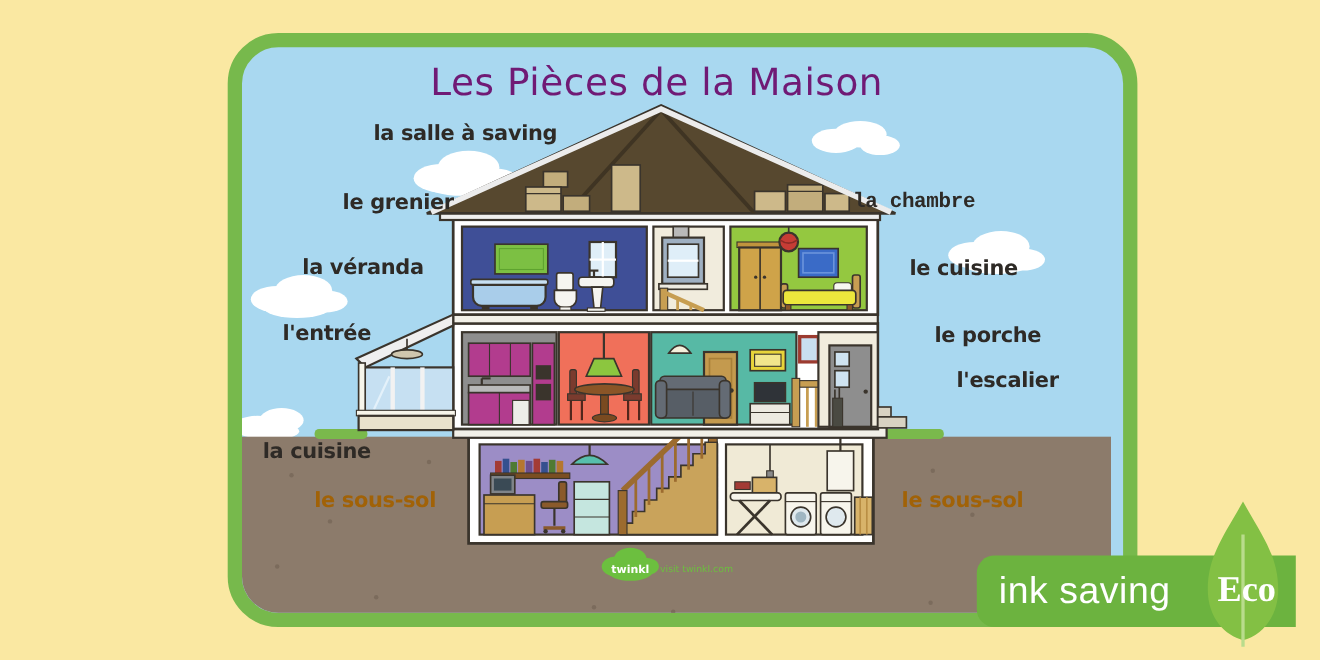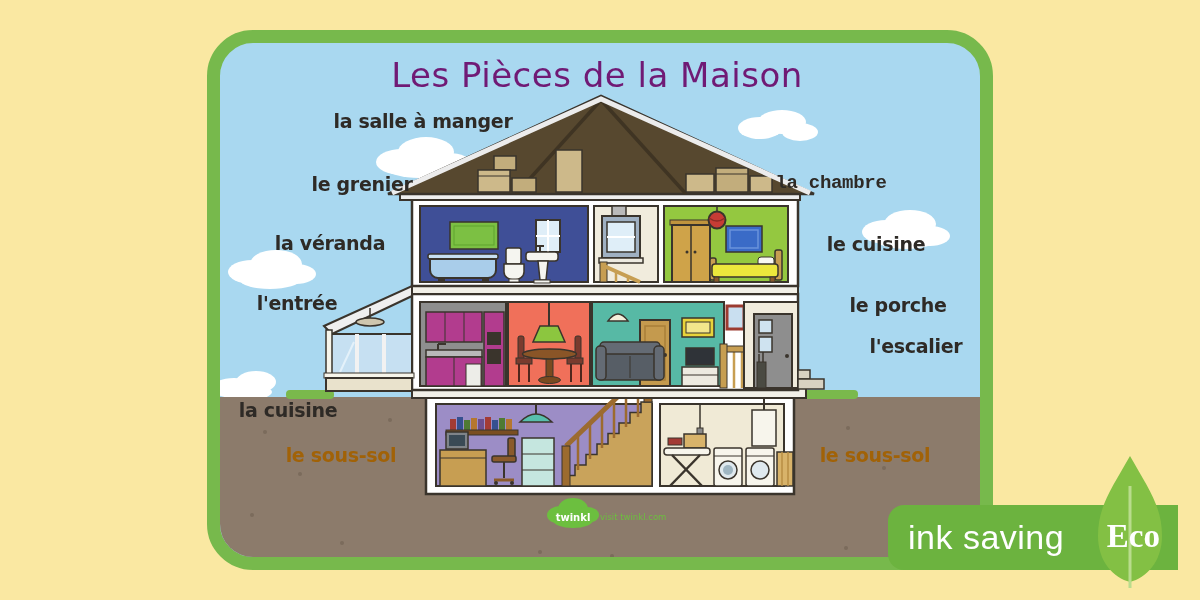--- a/index.html
+++ b/index.html
@@ -1,19 +1,19 @@
 <!DOCTYPE html>
 <html><head>
 <meta charset="utf-8">
 <style>
   html,body{margin:0;padding:0;background:#FAE8A2;}
   .stage{position:relative;width:1200px;height:600px;overflow:hidden;
          font-family:"DejaVu Sans","Liberation Sans",sans-serif;background:#FAE8A2;}
   .card{position:absolute;left:207px;top:30px;width:760px;height:514px;
-        border:13px solid #77B94C;border-radius:46px;background:#A9D8F0;overflow:hidden;}
+        border:13px solid #77B94C;border-radius:46px;background:#A9D8F0;overflow:hidden;padding-left:41px;}
   .card svg{position:absolute;left:-220px;top:-43px;}
   .title{position:absolute;left:597px;top:75px;transform:translate(-50%,-50%);
          font-size:34px;font-weight:normal;color:#701a75;letter-spacing:.5px;white-space:nowrap;z-index:5;}
   .lbl{position:absolute;transform:translate(-50%,-50%);font-size:19px;font-weight:bold;
        color:#2E2A26;letter-spacing:-.3px;white-space:nowrap;z-index:5;}
   .lbl.light{color:#a16207;}
   
   .l-sam{left:423px;top:121px;} .l-sdb{left:771px;top:121px;}
   .l-gre{left:362px;top:184px;} .l-cha{left:831px;top:183px;font-family:Liberation Mono, monospace;}
   .l-ver{left:330px;top:243px;} .l-por{left:876px;top:244px;}
@@ -334,21 +334,21 @@
         <ellipse cx="573" cy="509" rx="15" ry="11" fill="#6CBF3F"></ellipse>
         <ellipse cx="587" cy="515" rx="12" ry="8" fill="#6CBF3F"></ellipse>
         <ellipse cx="573" cy="520" rx="20" ry="8" fill="#6CBF3F"></ellipse>
         <text x="573" y="521" text-anchor="middle" font-size="10" font-weight="bold" fill="#FFFFFF">twinkl</text>
         <text x="600" y="520" text-anchor="start" font-size="8.5" fill="#6CBF3F">visit twinkl.com</text>
       </g>
     </svg>
   </div>
 
   <div class="title">Les Pièces de la Maison</div>
-  <div class="lbl l-sam">la salle à manger</div>
+  <div class="lbl l-sam">la salle à saving</div>
   <div class="lbl l-gre">le grenier</div>
   <div class="lbl l-cha">la chambre</div>
   <div class="lbl l-ver">la véranda</div>
   <div class="lbl l-por">le cuisine</div>
   <div class="lbl l-ent">l'entrée</div>
   <div class="lbl l-sal">le porche</div>
   <div class="lbl l-cui">la cuisine</div>
   <div class="lbl l-esc">l'escalier</div>
   <div class="lbl light l-ssl">le sous-sol</div>
   <div class="lbl light l-ssr">le sous-sol</div>

